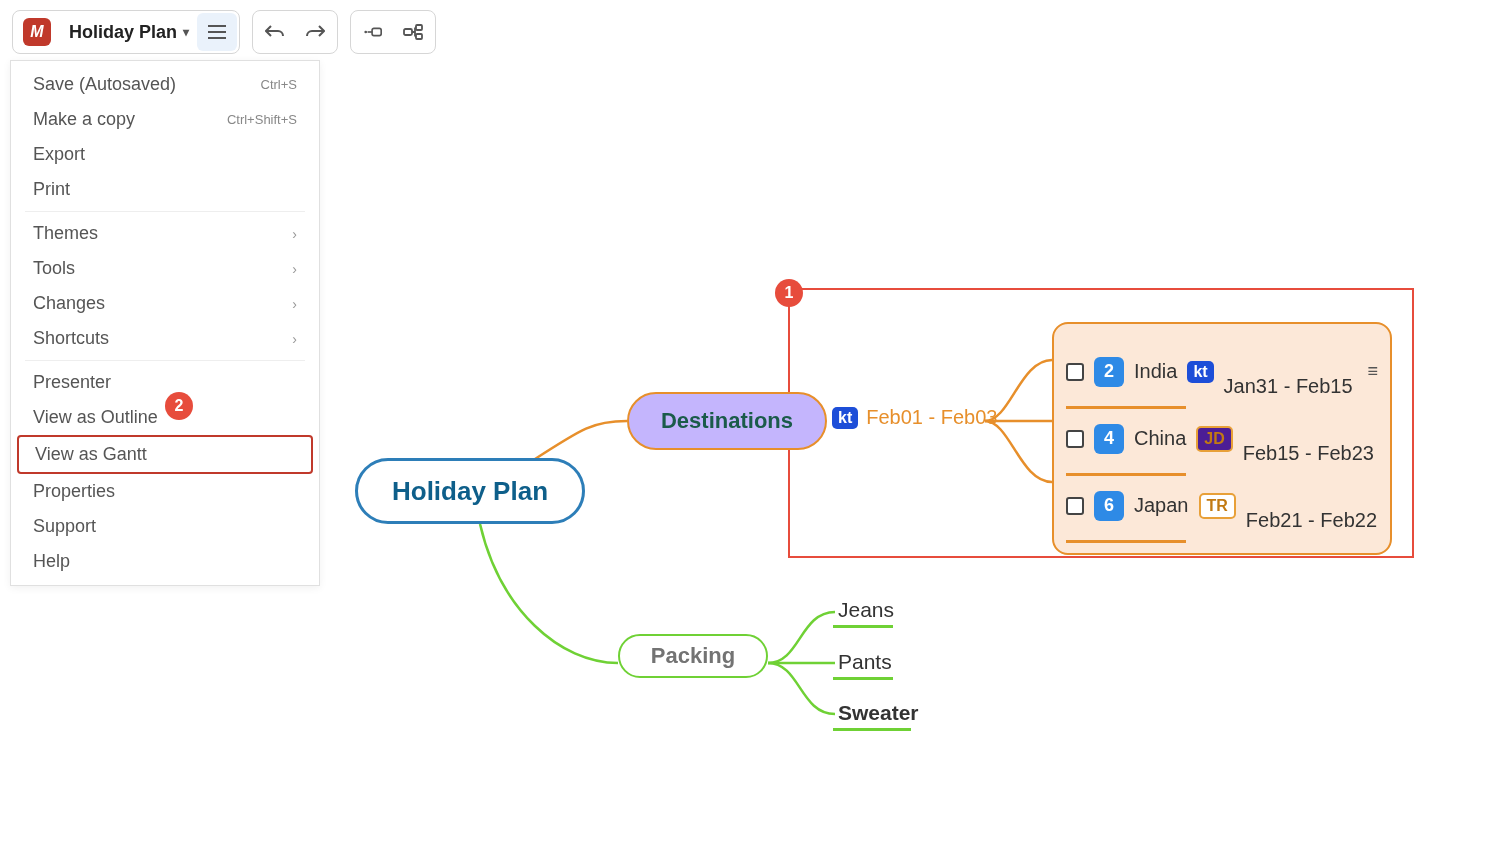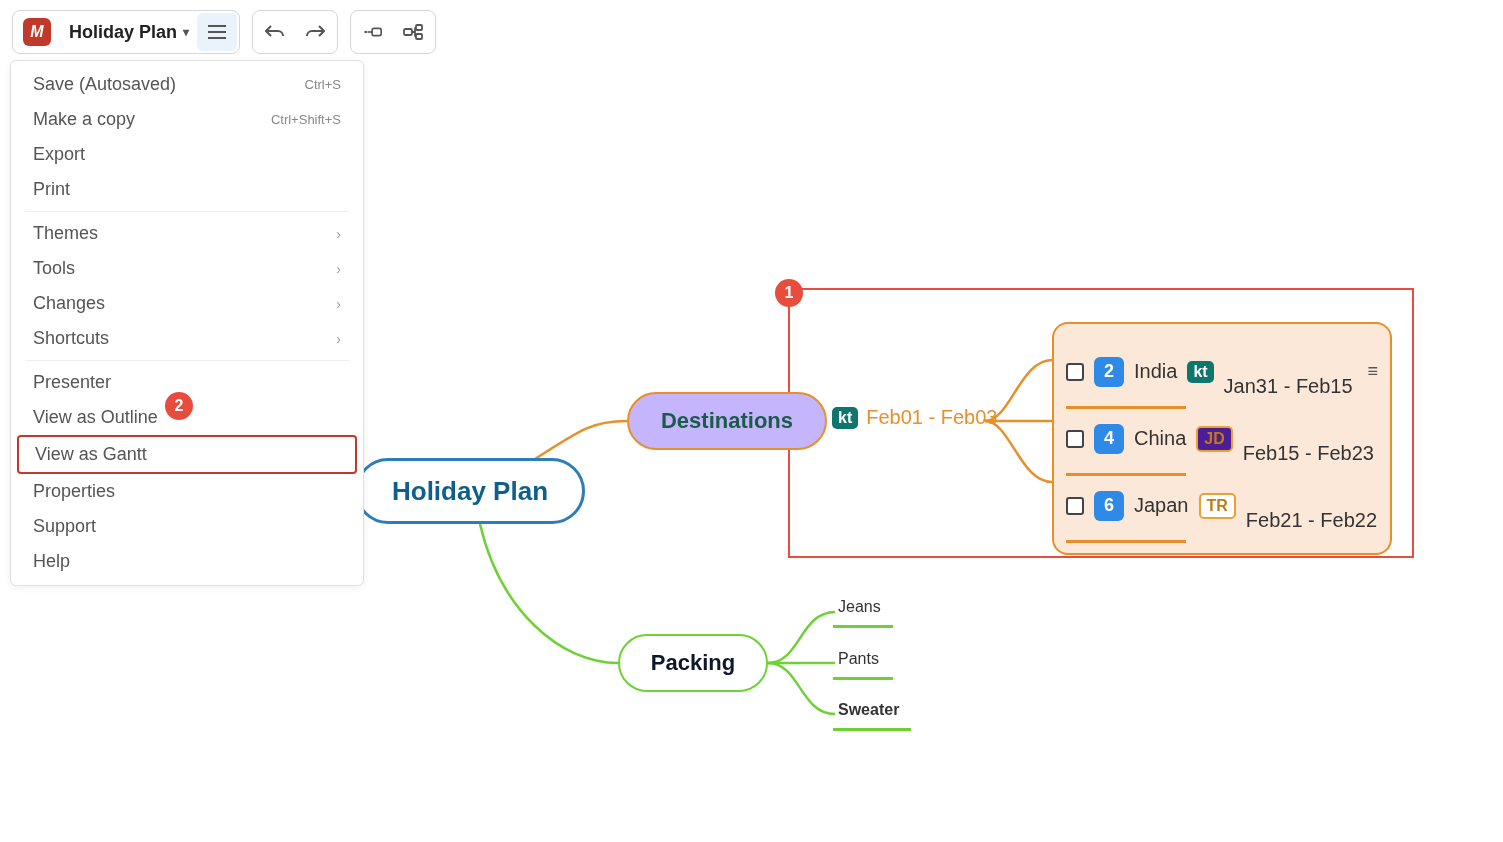--- a/index.html
+++ b/index.html
@@ -7,54 +7,54 @@
   
   .toolbar { position: absolute; top: 10px; left: 12px; display: flex; gap: 12px; align-items: center; }
   .tb-group { display: flex; gap: 0; border: 1px solid #d6d6d6; border-radius: 8px; background: #fff; padding: 2px; }
   .tb-btn { height: 38px; min-width: 40px; display: flex; align-items: center; justify-content: center; border-radius: 6px; cursor: pointer; padding: 0 8px; }
   .tb-btn.active { background: #eaf2fb; }
   .logo { width: 28px; height: 28px; border-radius: 6px; background: #c0392b; display: flex; align-items: center; justify-content: center; color: #fff; font-weight: bold; font-style: italic; font-size: 16px; margin-right: 2px; }
   .title-btn { font-weight: 700; font-size: 18px; color: #222; gap: 6px; }
   .chev { font-size: 12px; color: #555; }
   .ico { width: 20px; height: 20px; display: flex; align-items: center; justify-content: center; color: #555; }
   
-  .menu { position: absolute; top: 60px; left: 10px; width: 354px; border: 1px solid #e0e0e0; border-radius: 6px; background: #fff; box-shadow: 0 2px 8px rgba(0,0,0,0.06); padding: 6px 0; }
+  .menu { position: absolute; top: 60px; left: 10px; width: 310px; border: 1px solid #e0e0e0; border-radius: 0; background: #fff; box-shadow: 0 2px 8px rgba(0,0,0,0.06); padding: 6px 0; }
   .menu-item { display: flex; justify-content: space-between; align-items: center; padding: 7px 22px; font-size: 18px; color: #555; cursor: pointer; }
   .menu-item .ms { color: #888; font-size: 13px; }
   .menu-item .sub-ico { color: #999; font-size: 14px; }
   .menu-sep { height: 1px; background: #eee; margin: 4px 14px; }
   .menu-item.hl { border: 2px solid #c0392b; border-radius: 4px; margin: 0 6px; padding: 7px 16px; }
   
   .canvas { position: absolute; top: 0; left: 0; width: 1503px; height: 842px; }
   svg.lines { position: absolute; top: 0; left: 0; width: 1503px; height: 842px; pointer-events: none; }
   .node { position: absolute; border-radius: 100px; display: flex; align-items: center; justify-content: center; font-weight: 600; }
   .root { left: 355px; top: 458px; width: 230px; height: 66px; border: 3px solid #2d7eb8; color: #0e5f8a; font-size: 26px; font-weight: 700; background: #fff; }
   .dest { left: 627px; top: 392px; width: 200px; height: 58px; border: 2px solid #e78f2b; color: #1b5b4a; font-size: 22px; background: #c4b5fd; }
-  .pack { left: 618px; top: 634px; width: 150px; height: 58px; border: 2px solid #6fd135; color: #0f172a; font-size: 22px; background: #fff; }
+  .pack { left: 618px; top: 634px; width: 150px; height: 44px; border: 2px solid #6fd135; color: #737373; font-size: 22px; background: #fff; }
   .dest-meta { position: absolute; left: 832px; top: 406px; display: flex; align-items: center; gap: 8px; font-size: 20px; color: #e78f2b; }
   .tag { padding: 2px 6px; border-radius: 5px; font-size: 16px; font-weight: 600; }
-  .tag.kt { background: #0f766e; color: #fff; }
+  .tag.kt { background: #1d4ed8; color: #fff; }
   .tag.jd { border: 2px solid #e8a038; color: #c27a12; background: #4c1d95; }
   .tag.tr { border: 2px solid #e8a038; color: #c27a12; background: #fff; text-align: right; }
   .detail-box { position: absolute; left: 1052px; top: 322px; width: 340px; border: 2px solid #e78f2b; border-radius: 16px; background: #fce8d8; padding: 14px 12px; }
   .det-row { display: flex; align-items: center; gap: 10px; padding: 7px 0; position: relative; }
   .cb { width: 18px; height: 18px; border: 2px solid #444; border-radius: 3px; background: #fff; }
   .numb { width: 30px; height: 30px; border-radius: 6px; background: #2e8ae6; color: #fff; font-weight: 700; display: flex; align-items: center; justify-content: center; font-size: 18px; }
   .dname { font-size: 20px; color: #333; text-align: center; }
   .drange { font-size: 20px; color: #333; margin-top: 30px; }
   .burger { font-size: 18px; color: #555; margin-left: auto; }
   .det-under { position: absolute; bottom: -4px; left: 0; width: 120px; height: 3px; background: #e78f2b; }
   
   .mark { position: absolute; width: 28px; height: 28px; border-radius: 50%; background: #e74c3c; color: #fff; display: flex; align-items: center; justify-content: center; font-weight: 700; font-size: 16px; z-index: 5; }
   .mark1 { left: 775px; top: 279px; }
   .mark2 { left: 165px; top: 392px; }
   .annot-box { position: absolute; border: 2px solid #e74c3c; }
   .annot1 { left: 788px; top: 288px; width: 626px; height: 270px; }
   
-  .pk-item { position: absolute; font-size: 16px; color: #333; text-align: right; }
+  .pk-item { position: absolute; font-size: 21px; color: #333; text-align: right; }
   .pk-under { position: absolute; height: 3px; background: #6fd135; }
 </style>
 </head>
 <body>
 
 <div class="canvas">
 
   <svg class="lines">
 
     <path d="M 518 470 C 580 430, 590 421, 627 421" stroke="#e78f2b" stroke-width="2.5" fill="none"></path>

